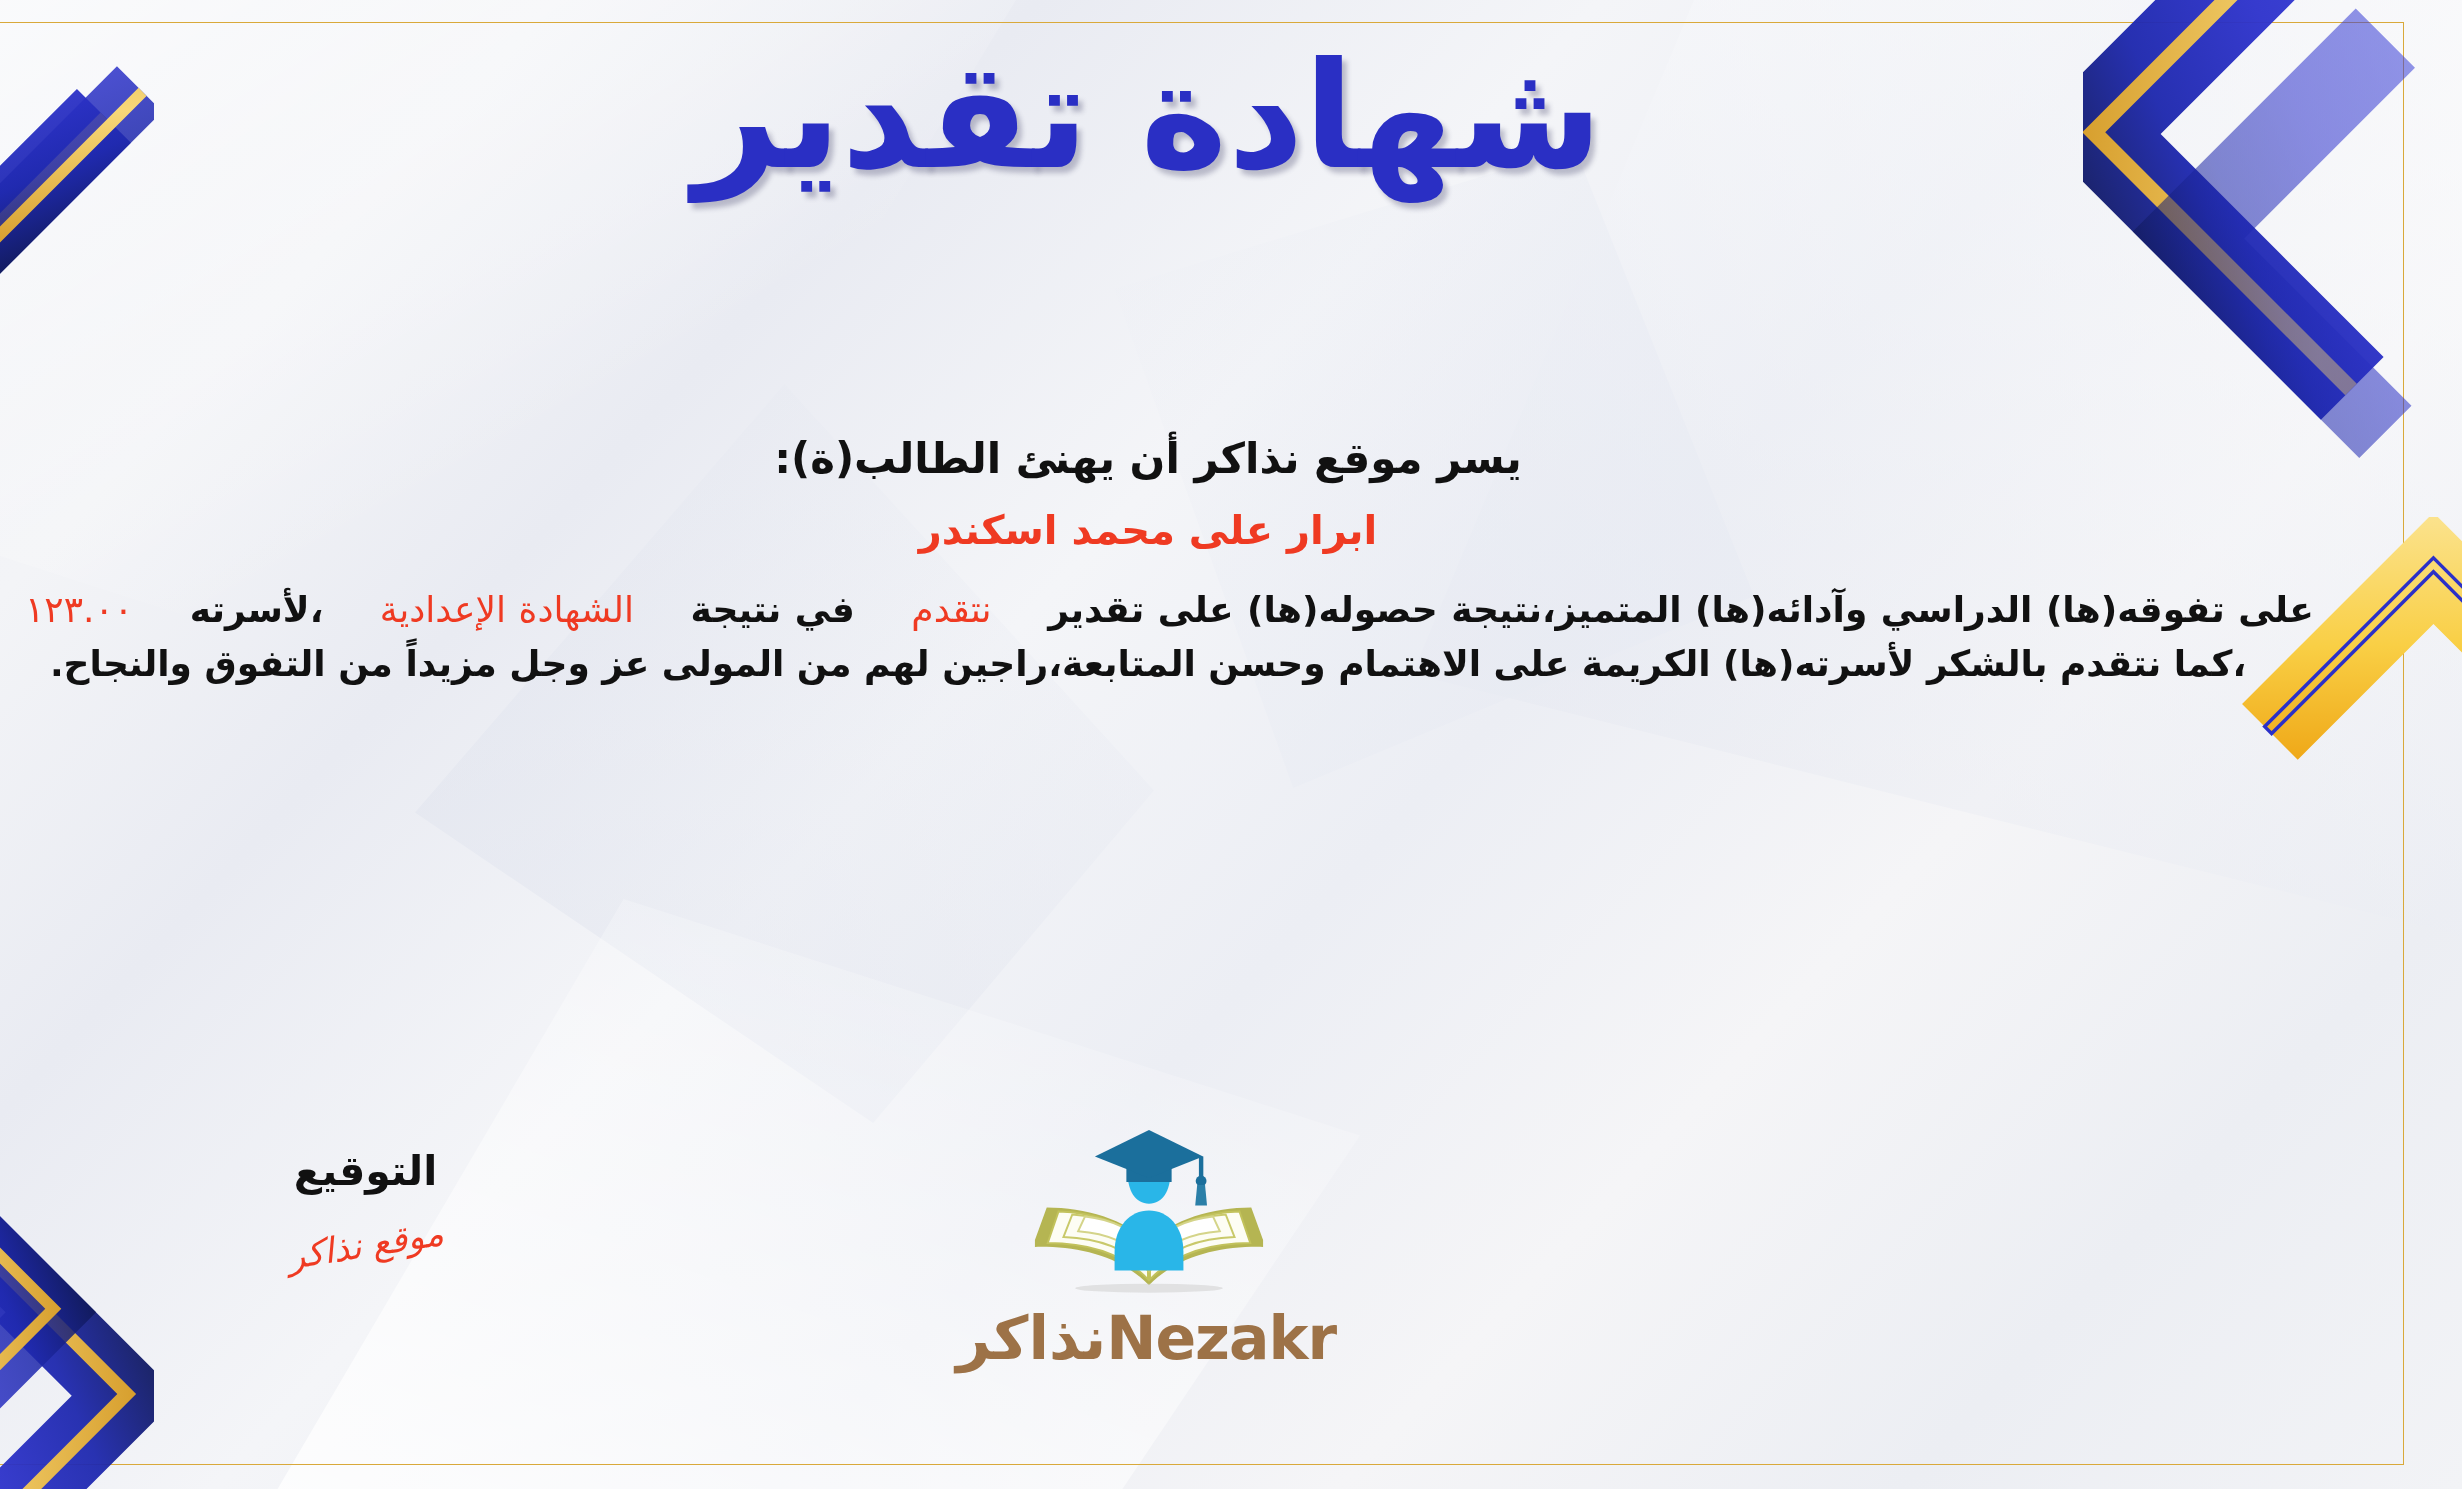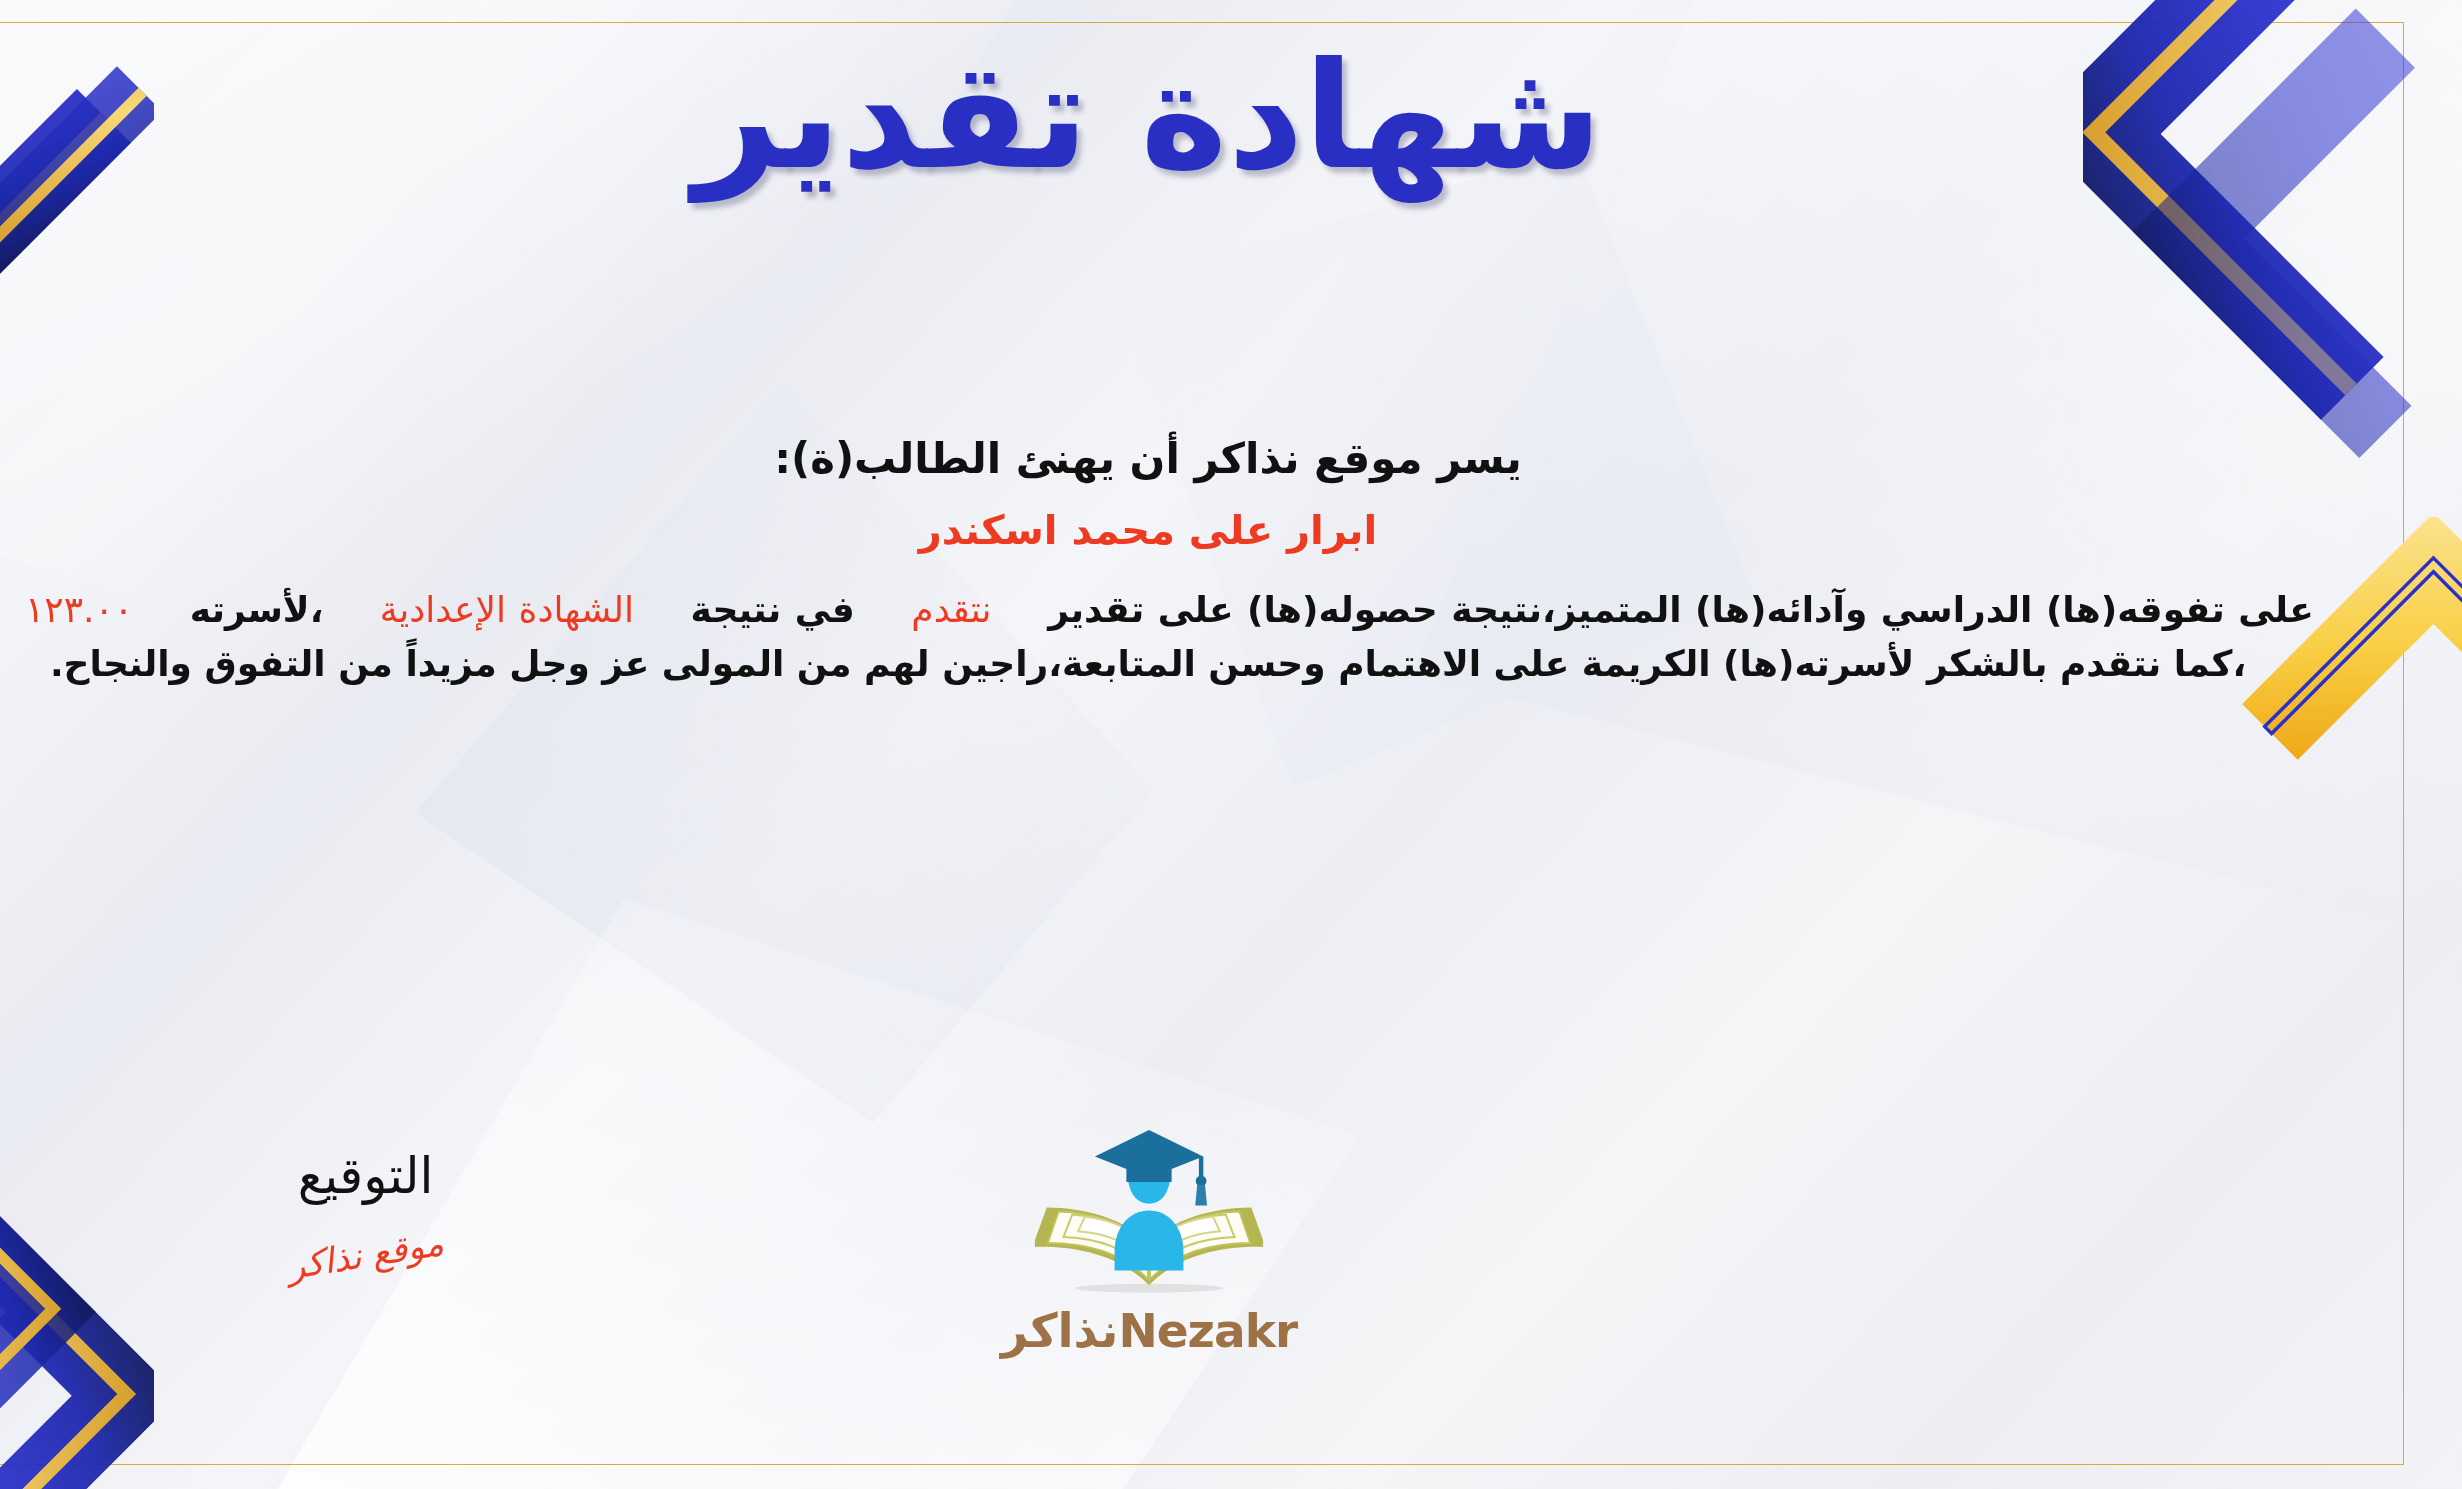--- a/index.html
+++ b/index.html
@@ -88,38 +88,38 @@
     text-align:justify;text-align-last:center;
     direction:rtl;
   }
   .para .hl{color:#ef3a22;font-weight:400;}
   .para .sp{display:inline-block;width:29.5px;}
 
   
   .sign{
     position:absolute;left:374px;top:1147px;width:315px;text-align:center;
   }
-  .sign-label{font-size:50px;font-weight:400;color:#111;}
+  .sign-label{font-size:41px;font-weight:700;color:#111;}
   .sign-script{
     margin-top:29.5px;
     font-size:35px;color:#ef3a22;
     font-family:"DejaVu Serif","Liberation Serif",serif;
     font-style:italic;
     transform:rotate(-9deg);
     display:inline-block;
   }
 
   
   .logo{
     position:absolute;left:1128px;top:1123px;width:374px;text-align:center;
   }
   .logo svg{display:block;margin:0 auto;}
   .logo-text{
     margin-top:3px;
-    font-size:47px;font-weight:800;color:#9d7247;letter-spacing:-1px;
+    font-size:60px;font-weight:800;color:#9d7247;letter-spacing:-1px;
     font-family:"DejaVu Sans","Liberation Sans",sans-serif;
   }
 </style>
 </head>
 <body>
 
 <div id="cert">
 
   <div class="facet f1"></div>
   <div class="facet f2"></div>

